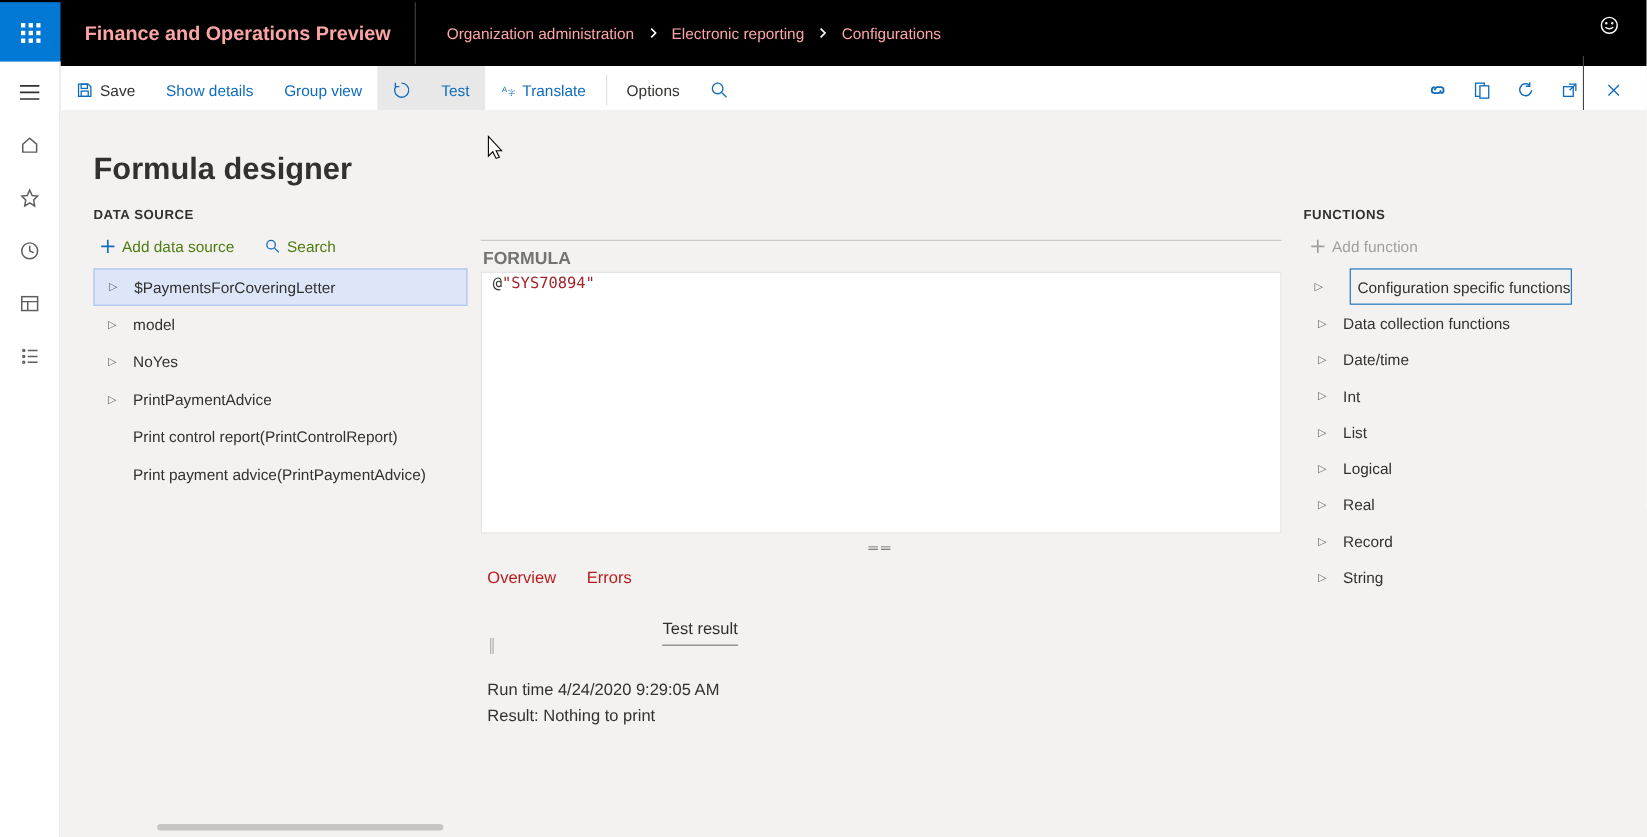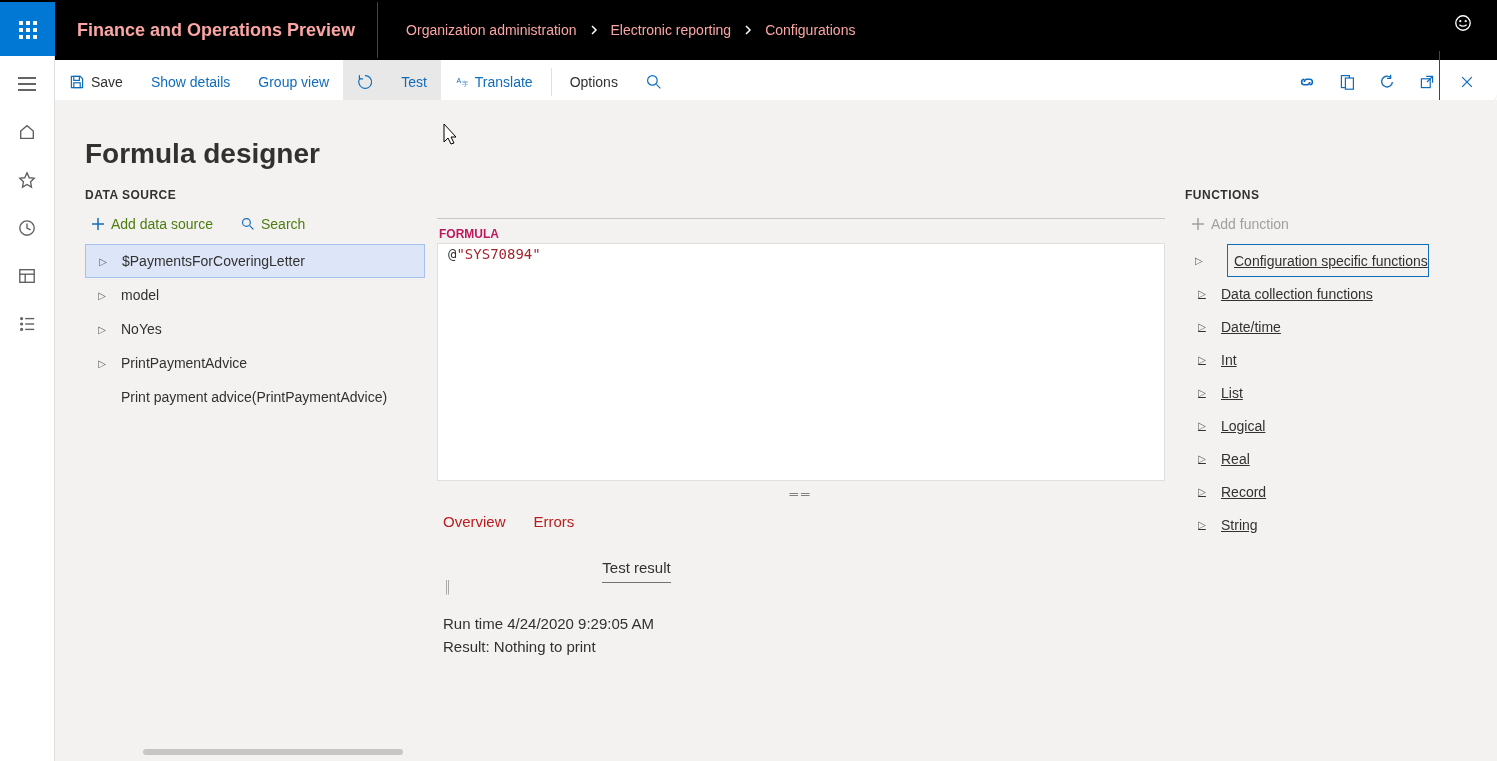--- a/index.html
+++ b/index.html
@@ -47,33 +47,33 @@
 .tree { }
 .tree-item { display: flex; align-items: center; height: 34px; padding-left: 10px; cursor: pointer; white-space: nowrap; overflow: hidden; }
 .tree-item.selected { background: #dde6f9; border: 1px solid #a7c0ef; }
 .tree-item .caret { width: 14px; display: inline-flex; justify-content: center; color: #605e5c; font-size: 10px; }
 .tree-item .label { padding-left: 12px; }
 .tree-item.noexp .caret { visibility: hidden; }
 
 
 .fm-col { flex: 1; padding: 0 12px; display: flex; flex-direction: column; }
 .fm-top-rule { border-top: 1px solid #c8c6c4; margin-top: 38px; }
-.fm-head { font-size: 12px; font-weight: 700; padding: 8px 0 2px 2px; color: #be185d; }
+.fm-head { font-size: 16px; font-weight: 700; padding: 8px 0 2px 2px; color: #737373; }
 .fm-box { background: #fff; border: 1px solid #e1dfdd; height: 238px; padding: 2px 10px; font-family: Consolas, monospace; font-size: 14px; }
 .fm-box .tok1 { color: #a4262c; }
 .fm-box .tok1::before { content: '@'; color: #323130; }
 .resize-h { text-align: center; color: #605e5c; padding: 6px 0; cursor: ns-resize; font-size: 12px; letter-spacing: 3px; }
 .tabs { display: flex; gap: 28px; padding: 6px 0 12px 6px; font-size: 15px; }
 .tabs .tab { color: #b91c1c; cursor: pointer; padding-bottom: 6px; }
 .tabs .tab.active { color: #323130; border-bottom: 1px solid #737373; margin-top: 46px; }
 .result-body { padding: 18px 0 0 6px; line-height: 1.5; font-size: 15px; color: #323130; }
 
 
 .fn-col { width: 300px; flex-shrink: 0; padding-left: 8px; }
-.fn-tree-item { display: flex; align-items: center; height: 33px; padding-left: 10px; cursor: pointer; text-decoration: underline; }
+.fn-tree-item { display: flex; align-items: center; height: 33px; padding-left: 10px; cursor: pointer; }
 .fn-tree-item.selected { border: 1px solid #0f6cbd; margin-left: 28px; padding-left: 4px; }
 .fn-tree-item .caret { width: 14px; display: inline-flex; justify-content: center; color: #605e5c; font-size: 10px; }
 .fn-tree-item .label { padding-left: 12px; }
 .fn-tree-item.selected .label { padding-left: 2px; }
 .fn-row { display: flex; align-items: center; }
 .fn-row .outer-caret { width: 14px; color: #605e5c; font-size: 10px; text-align: center; padding-left: 10px; }
 
 .resize-v { position: absolute; left: 388px; top: 480px; color: #a19f9d; font-size: 12px; cursor: ew-resize; }
 
 .cursor { position: absolute; left: 438px; top: 122px; pointer-events: none; }
@@ -304,20 +304,24 @@
         <div class="tree-item">
             <span class="caret">▷</span>
             <span class="label">NoYes</span>
           </div>
         <div class="tree-item">
             <span class="caret">▷</span>
             <span class="label">PrintPaymentAdvice</span>
           </div>
         <div class="tree-item noexp">
             <span class="caret">▷</span>
+            <span class="label">Print control report(PrintControlReport)</span>
+          </div>
+        <div class="tree-item noexp">
+            <span class="caret">▷</span>
             <span class="label">Print payment advice(PrintPaymentAdvice)</span>
           </div>
       </div>
     </div>
 
     <div class="fm-col">
       <div class="fm-top-rule"></div>
       <div class="fm-head">FORMULA</div>
       <div class="fm-box">
         <span class="tok1">"SYS70894"</span>

